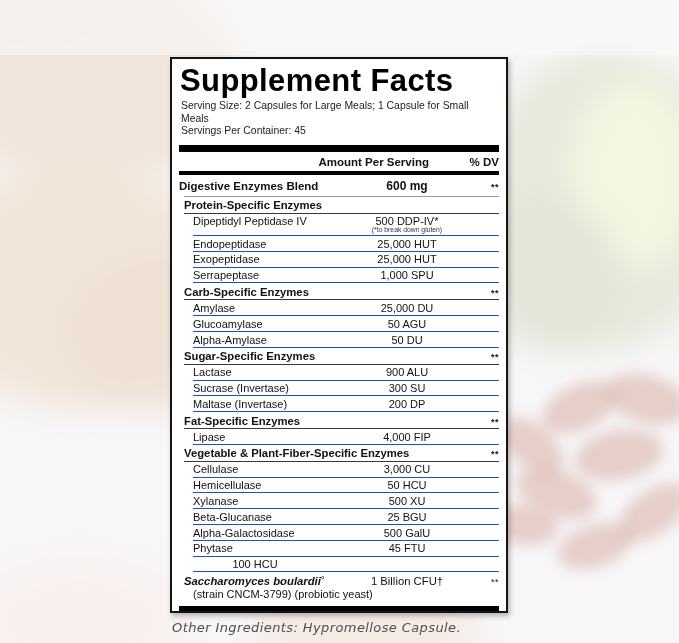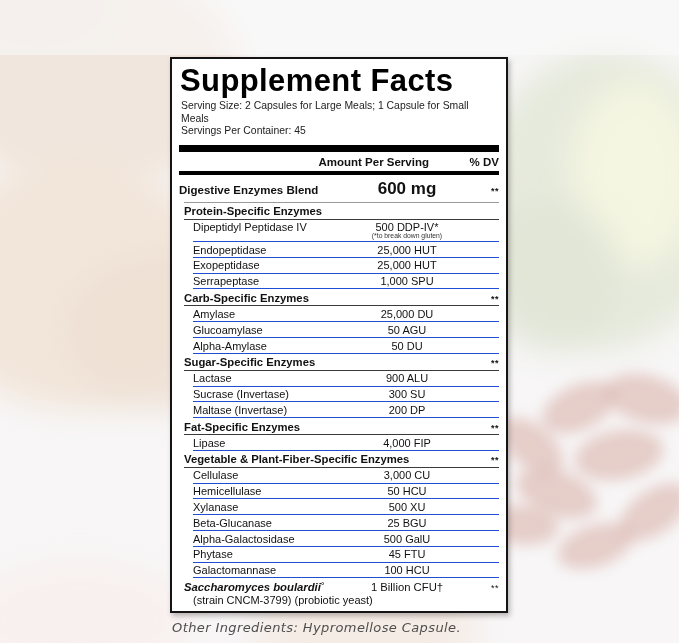--- a/index.html
+++ b/index.html
@@ -57,21 +57,21 @@
   .cols-header { display:flex; align-items:baseline; justify-content:flex-end; gap:38px;
                  font-weight:bold; font-size:11.5px; padding:4px 0 3px 0; }
   .cols-header .dv-h { width:32px; text-align:right; }
 
   .row { display:flex; align-items:baseline; }
   .row .name   { flex:1; }
   .row .amount { width:124px; text-align:center; flex:none; }
   .row .dv     { width:30px;  text-align:right;  flex:none; font-size:9px; letter-spacing:.5px; }
 
   .blend-row { font-weight:bold; font-size:11.5px; padding:4px 0 3px 0; }
-  .blend-row .amount { font-size:17px; }
+  .blend-row .amount { font-size:12px; }
 
   .hairline    { border-bottom:1px solid #9a9a9a; }
   .ml-header   { margin-left:5px;  }
   .ml-item     { margin-left:14px; }
 
   .sec-header { font-weight:bold; font-size:11.3px; padding:2.5px 0 1.5px 0;
                 border-bottom:1.2px solid #3a3a3a; }
   .item { font-size:11px; padding:1.6px 0 1.2px 0; border-bottom:1px solid #1d4ed8; }
   .item .note { display:block; font-size:6.8px; line-height:7.5px; color:#333; margin-top:-1px; }
 
@@ -271,21 +271,20 @@
     <span class="dv"></span>
   </div>
 
   <div class="row item ml-item">
     <span class="name">Phytase</span>
     <span class="amount"><span>45 FTU</span></span>
     <span class="dv"></span>
   </div>
 
   <div class="row item ml-item">
-    <span class="name">Galactomannase</span>
     <span class="amount"><span>100 HCU</span></span>
     <span class="dv"></span>
   </div>
 </div>
   </div>
 </div>
 
     <div class="row probiotic">
       <span class="name"><i>Saccharomyces boulardii</i><span class="sym">°</span></span>
       <span class="amount">1 Billion CFU†</span>

